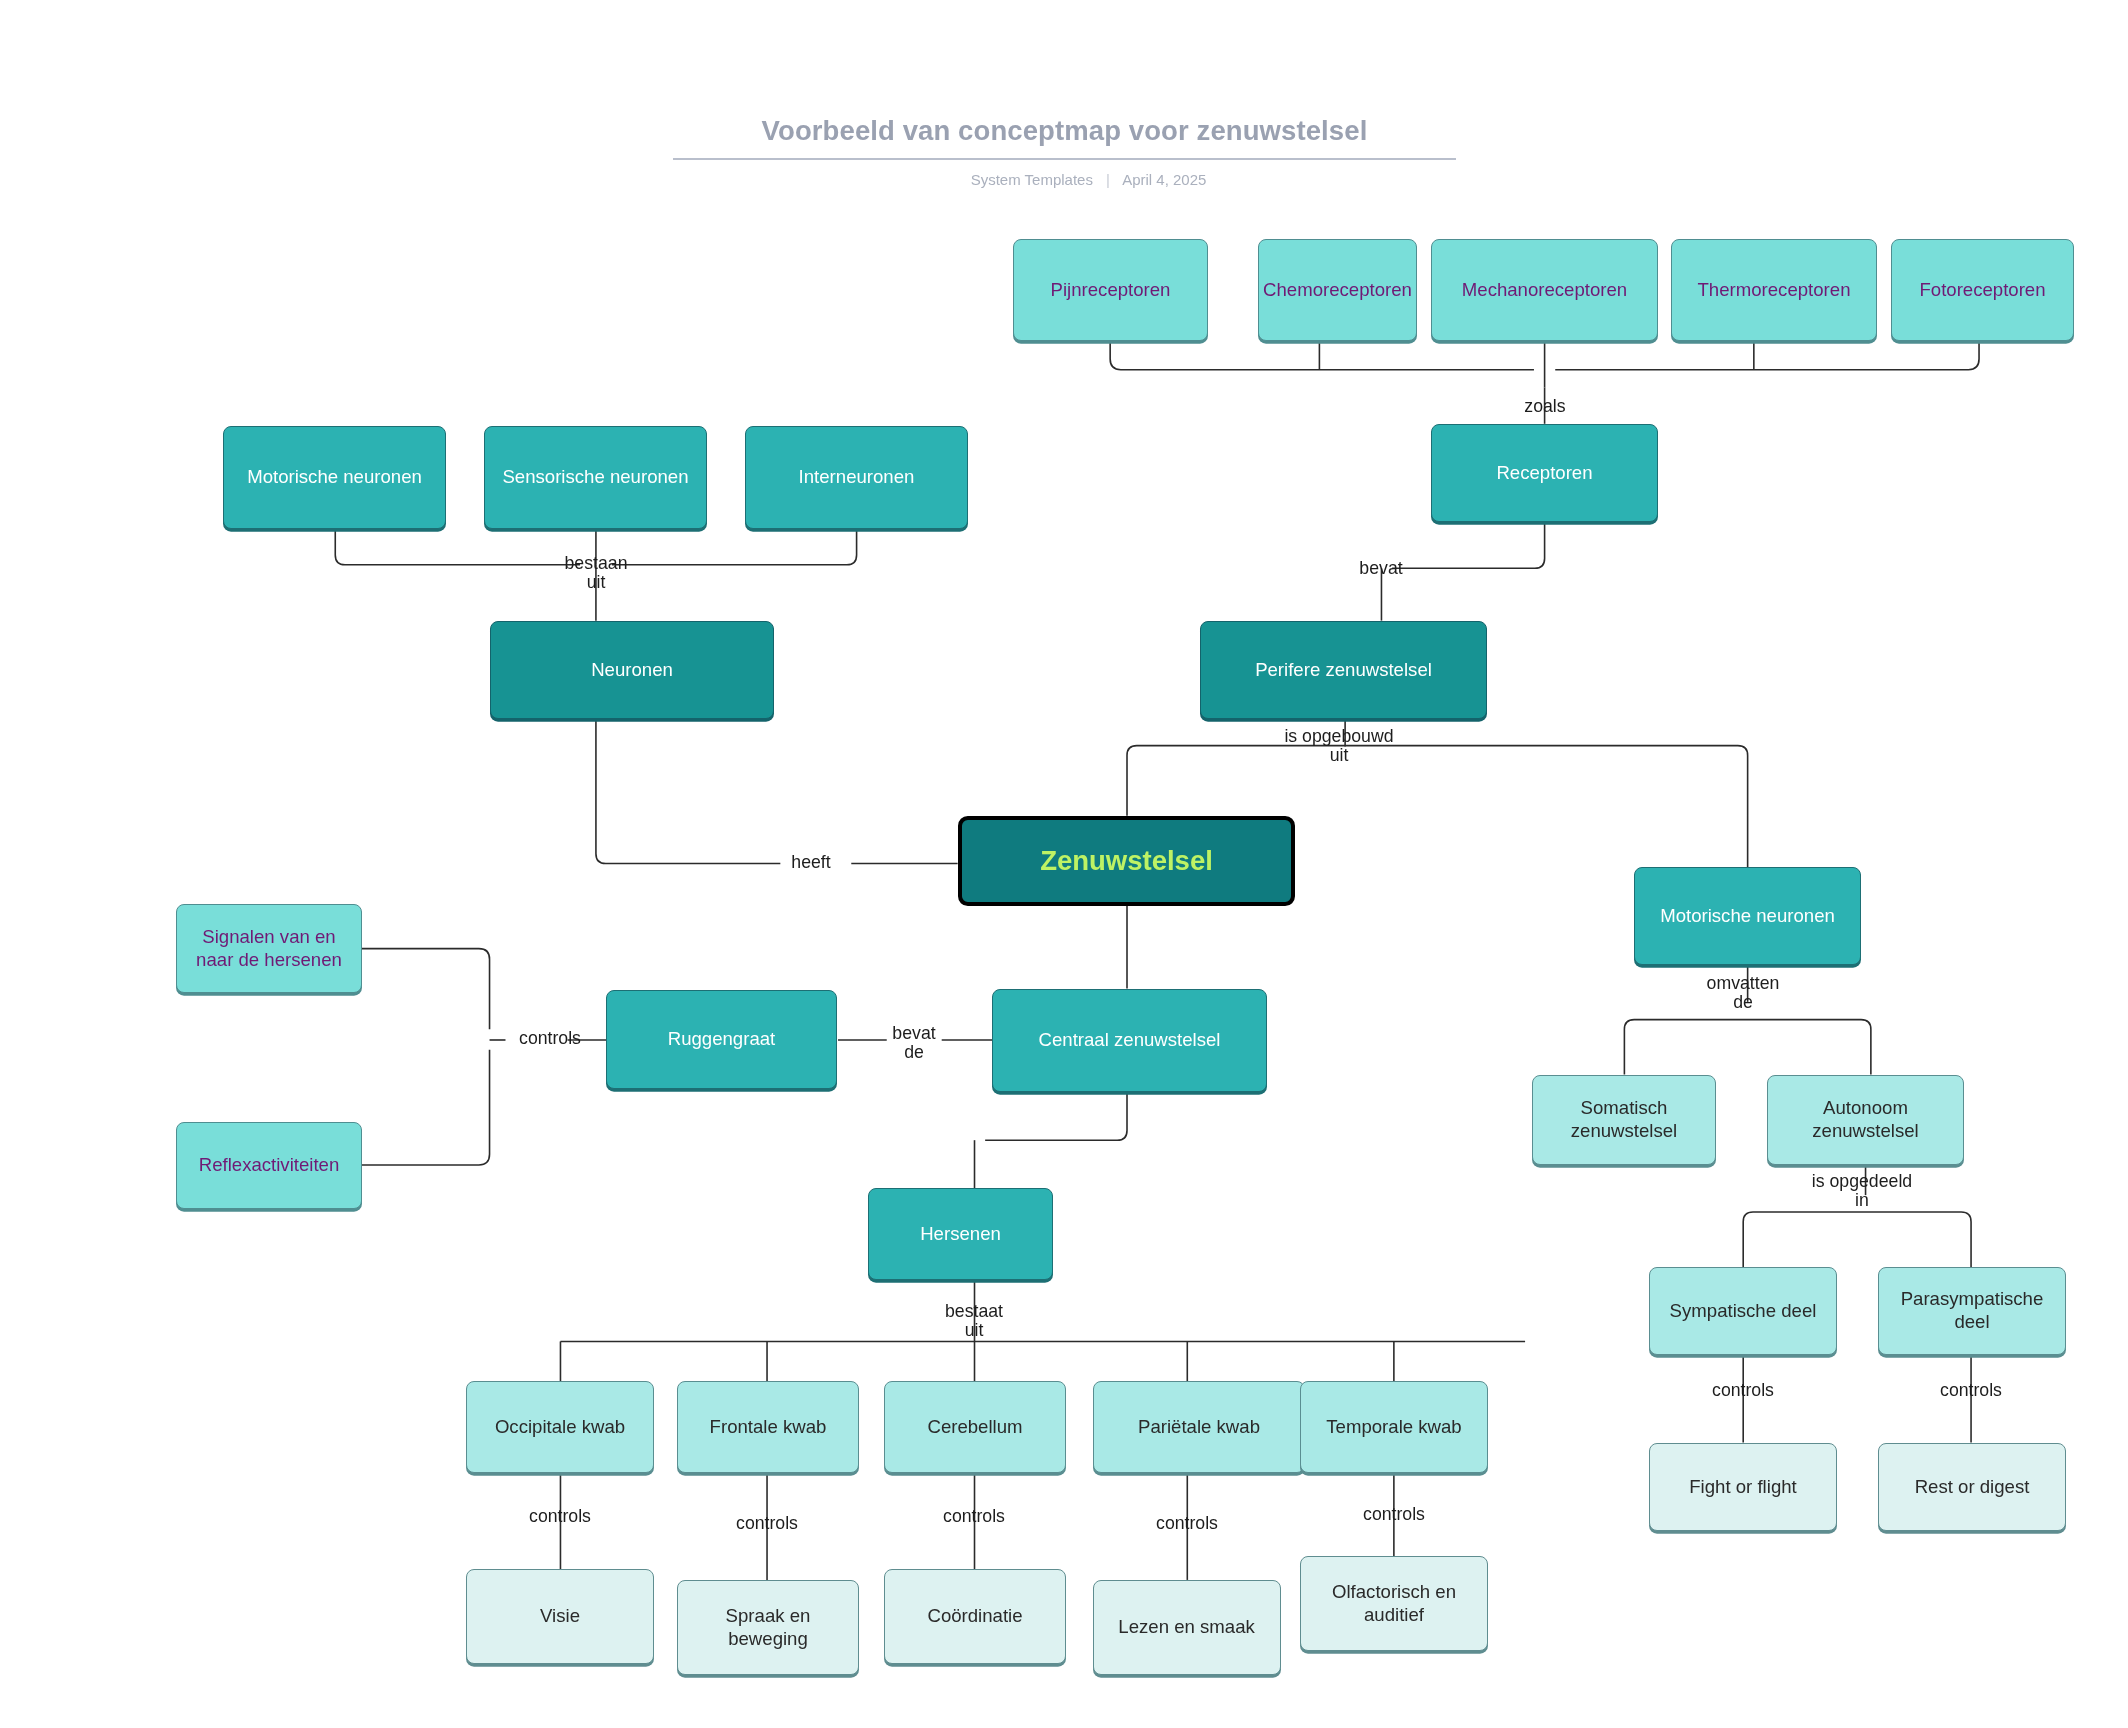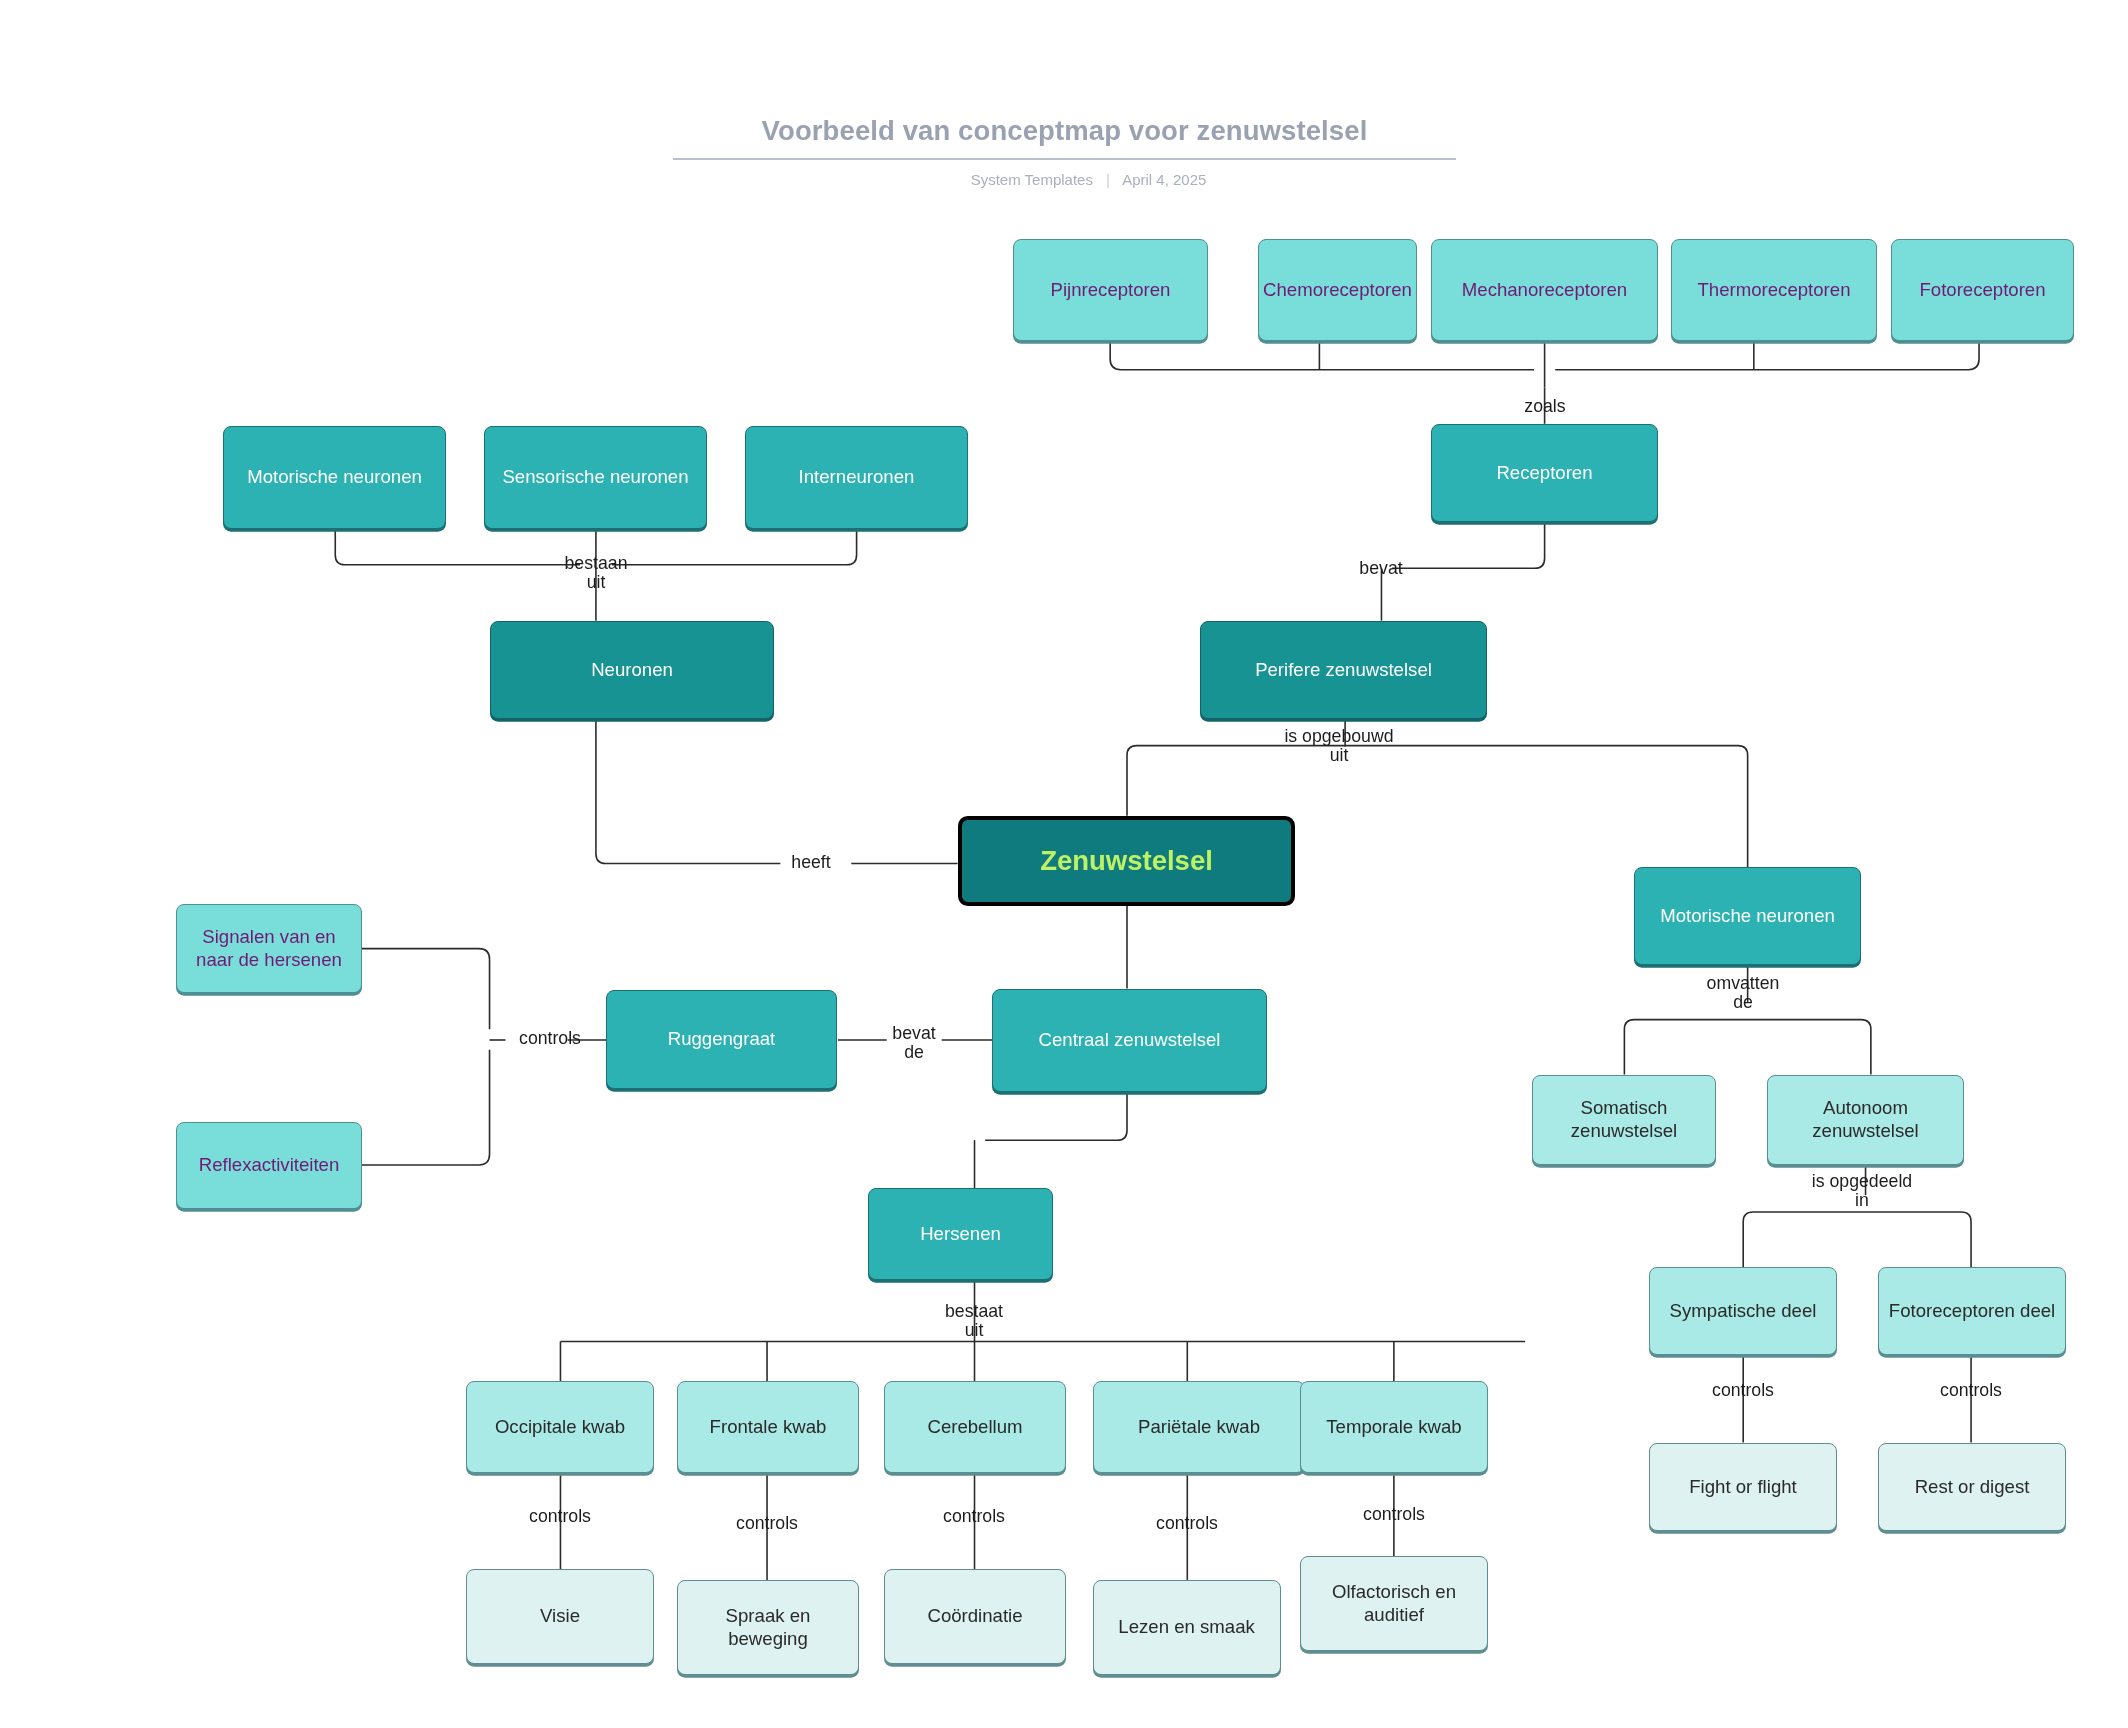--- a/index.html
+++ b/index.html
@@ -238,21 +238,21 @@
   <div class="node lvl-palest" style="left:884px; top:1569px; width:182px; height:95px;">Coördinatie</div>
   <div class="node lvl-palest" style="left:1093px; top:1580px; width:188px; height:95px;padding-left:8px;">Lezen en smaak</div>
   <div class="node lvl-palest" style="left:1300px; top:1556px; width:188px; height:95px;">Olfactorisch en auditief</div>
 
   <div class="node lvl-mid" style="left:1634px; top:867px; width:227px; height:98px;">Motorische neuronen</div>
 
   <div class="node lvl-pale" style="left:1532px; top:1075px; width:184px; height:90px;">Somatisch zenuwstelsel</div>
   <div class="node lvl-pale" style="left:1767px; top:1075px; width:197px; height:90px;">Autonoom zenuwstelsel</div>
 
   <div class="node lvl-pale" style="left:1649px; top:1267px; width:188px; height:88px;">Sympatische deel</div>
-  <div class="node lvl-pale" style="left:1878px; top:1267px; width:188px; height:88px;">Fotoreceptoren deel</div>
+  <div class="node lvl-pale" style="left:1878px; top:1267px; width:188px; height:88px;">Parasympatische deel</div>
 
   <div class="node lvl-palest" style="left:1649px; top:1443px; width:188px; height:88px;">Fight or flight</div>
   <div class="node lvl-palest" style="left:1878px; top:1443px; width:188px; height:88px;">Rest or digest</div>
 
   <div class="elabel" style="left:1545px; top:397px;">zoals</div>
 
   <div class="elabel" style="left:1381px; top:559px;">bevat</div>
 
   <div class="elabel" style="left:1339px; top:727px;">is opgebouwd
 uit</div>

